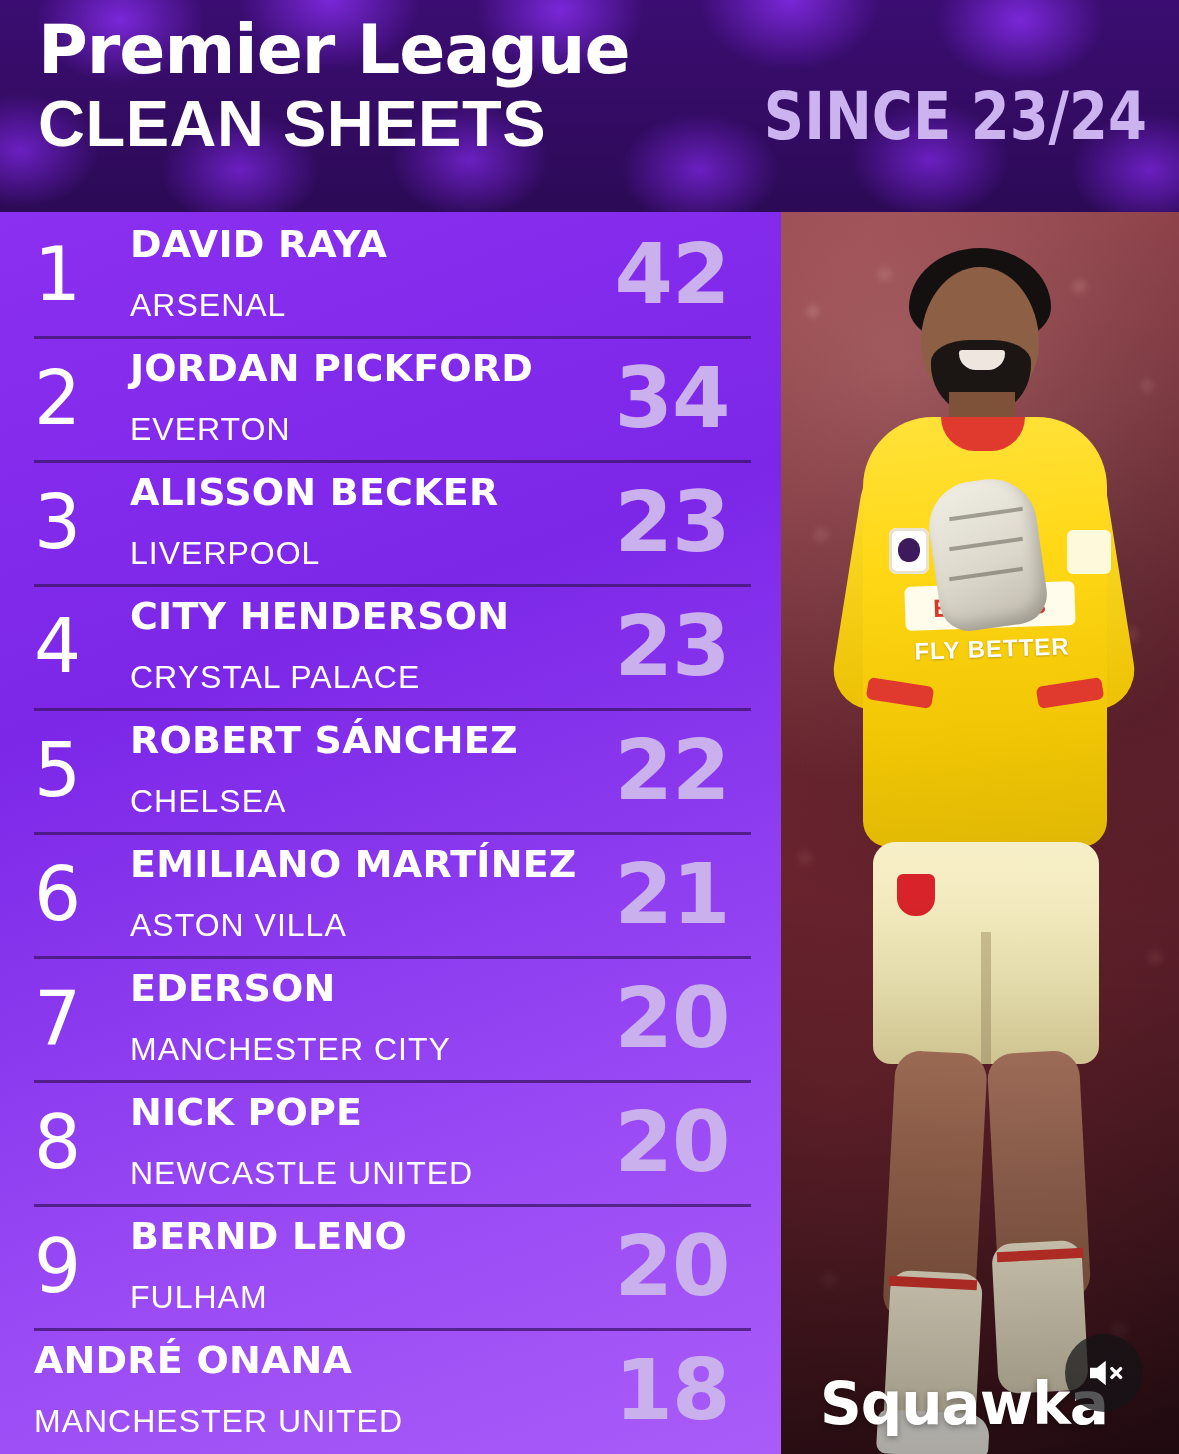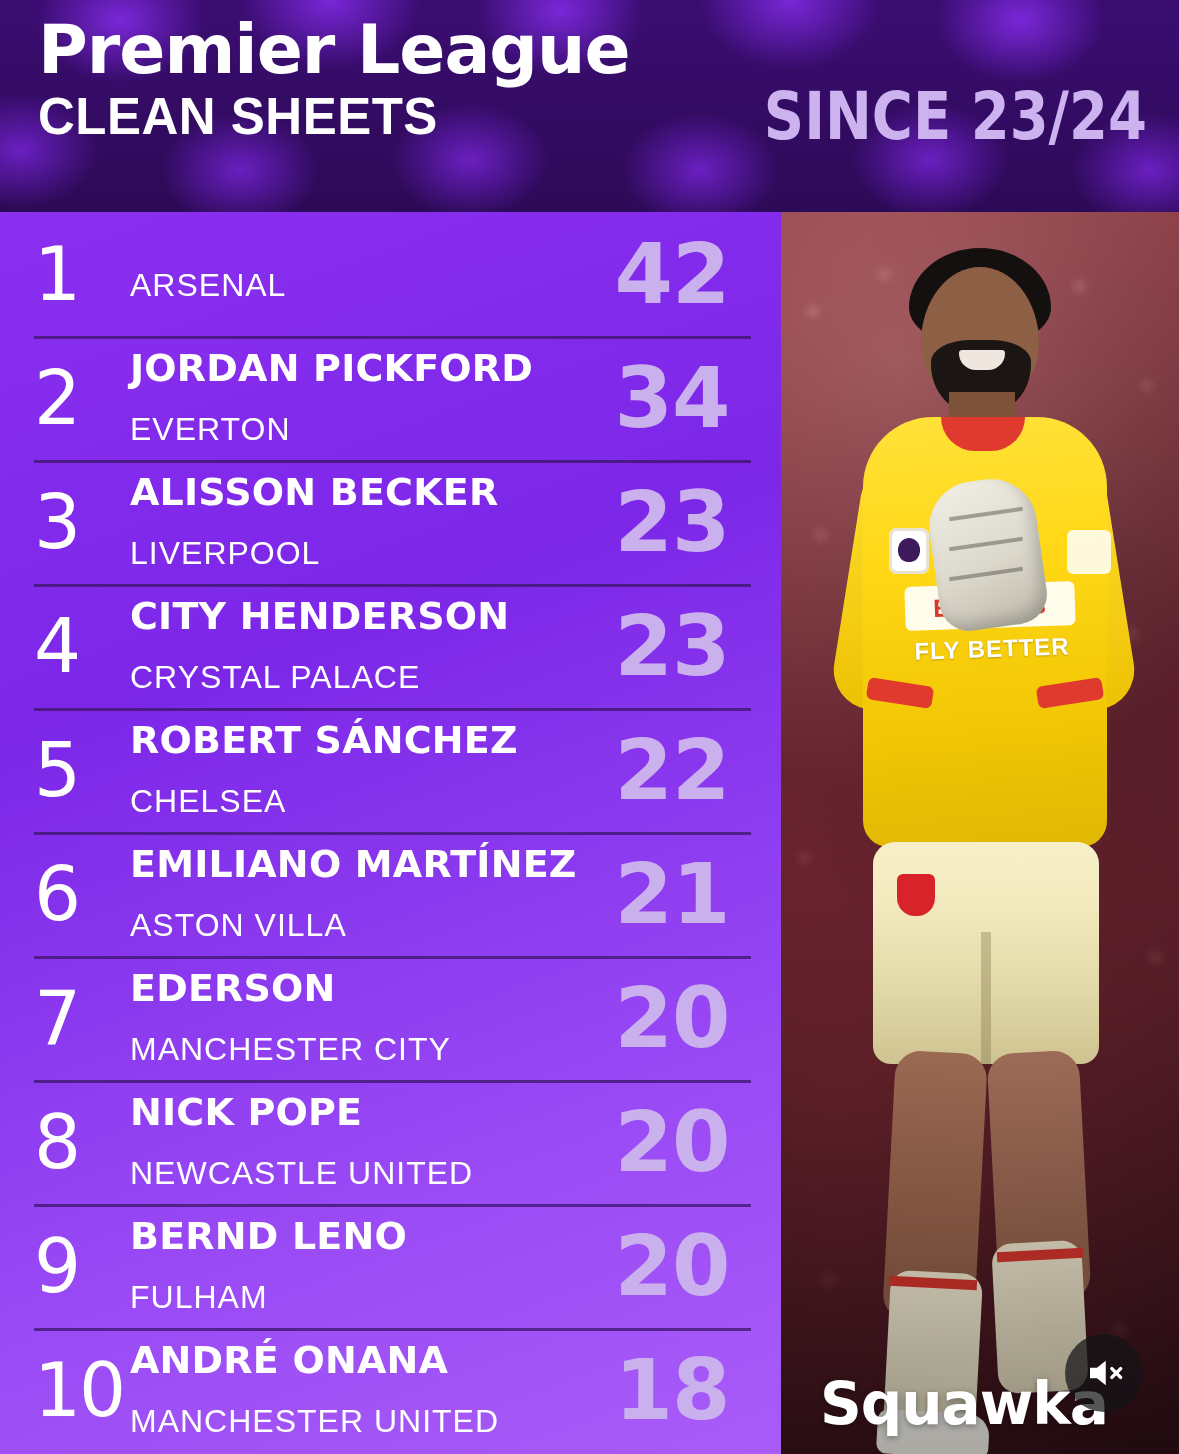--- a/index.html
+++ b/index.html
@@ -50,21 +50,21 @@
   }
   .title-main {
     font-size: 68px;
     font-weight: 800;
     color: #ffffff;
     letter-spacing: -1px;
     line-height: 1.05;
     font-family: "DejaVu Sans", sans-serif;
   }
   .title-sub {
-    font-size: 51px;
+    font-size: 65px;
     font-weight: 700;
     color: #ffffff;
     letter-spacing: 0.5px;
     line-height: 1.0;
     margin-top: 6px;
     font-family: "Liberation Sans", sans-serif;
   }
   .since {
     position: absolute;
     right: 32px;
@@ -457,20 +457,21 @@
     <div class="since">SINCE 23/24</div>
   </div>
 
   <div class="content">
 
     <div class="list-panel">
 
       <div class="row">
         <div class="rank">1</div>
         <div class="names">
+          <div class="player">DAVID RAYA</div>
           <div class="club">ARSENAL</div>
         </div>
         <div class="value">42</div>
       </div>
 
       <div class="row">
         <div class="rank">2</div>
         <div class="names">
           <div class="player">JORDAN PICKFORD</div>
           <div class="club">EVERTON</div>
@@ -535,21 +536,20 @@
       <div class="row">
         <div class="rank">9</div>
         <div class="names">
           <div class="player">BERND LENO</div>
           <div class="club">FULHAM</div>
         </div>
         <div class="value">20</div>
       </div>
 
       <div class="row">
-        <div class="rank">10</div>
         <div class="names">
           <div class="player">ANDRÉ ONANA</div>
           <div class="club">MANCHESTER UNITED</div>
         </div>
         <div class="value">18</div>
       </div>
 
     </div>
 
     <div class="photo">

